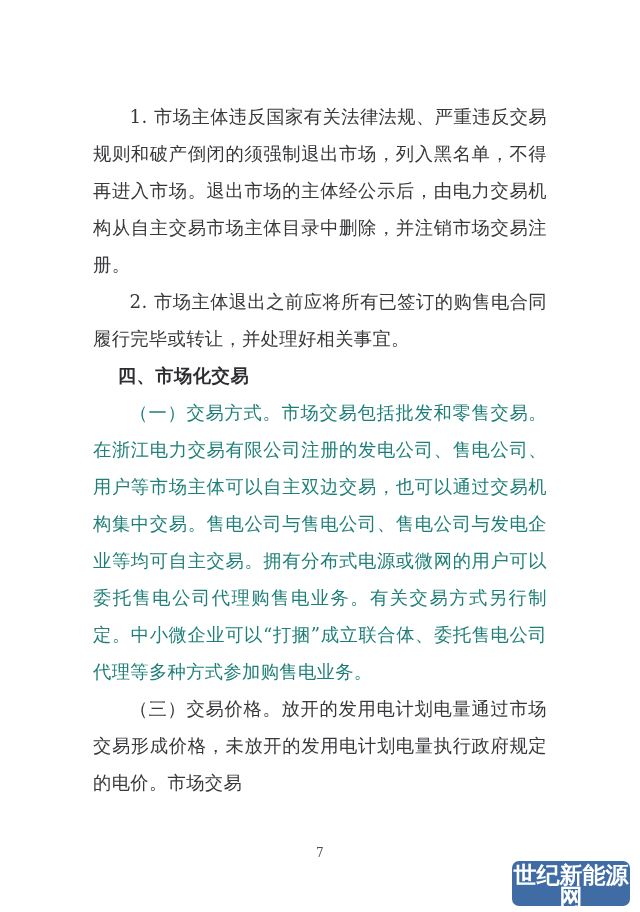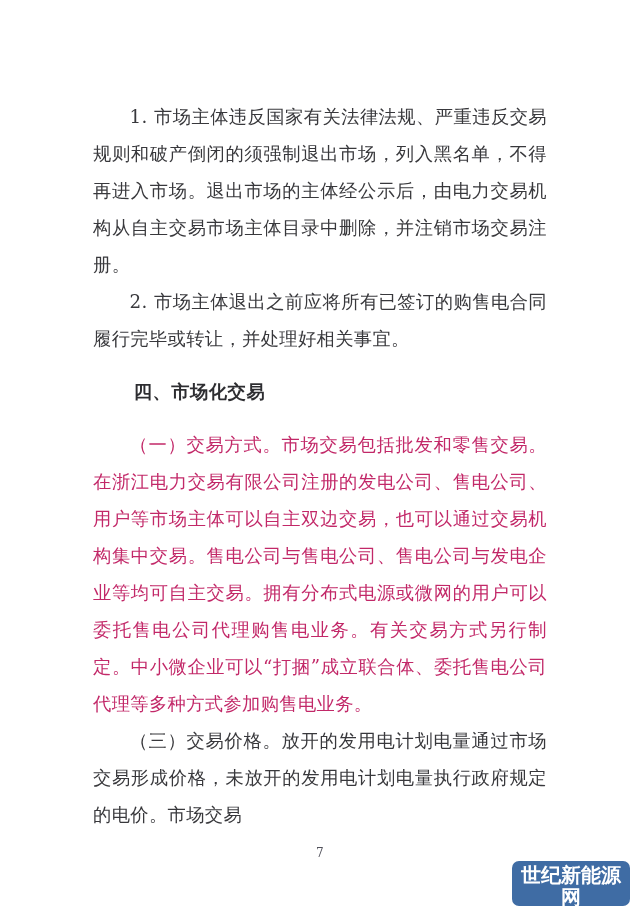--- a/index.html
+++ b/index.html
@@ -42,21 +42,21 @@
     letter-spacing: 0.35px;
     text-indent: 2em;
     -webkit-font-smoothing: antialiased;
   }
 
   .para + .para {
     margin-top: 0;
   }
 
   .heading {
-    margin: 16px;
+    margin: 0;
     font-family: "DejaVu Sans", "Liberation Sans", sans-serif;
     font-size: 18.3px;
     line-height: 37px;
     font-weight: 700;
     color: #1e1e22;
     text-indent: 1.35em;
     letter-spacing: 0.5px;
   }
 
   
@@ -88,21 +88,21 @@
     border-radius: 7px;
     box-sizing: border-box;
     padding: 3px 0 0 0;
     overflow: hidden;
   }
   .watermark-cn {
     display: block;
     text-align: center;
     font-family: "DejaVu Sans", "Liberation Sans", sans-serif;
     font-weight: 700;
-    font-size: 20px;
+    font-size: 23px;
     line-height: 22px;
     color: #ffffff;
     letter-spacing: 0px;
   }
   .watermark-url {
     display: block;
     text-align: center;
     font-family: "DejaVu Sans", "Liberation Sans", sans-serif;
     font-size: 11.5px;
     line-height: 16px;
@@ -121,21 +121,21 @@
 </style>
 </head>
 <body>
 
 <div id="page" style="background: rgb(255, 255, 255);">
 
   <div class="doc-body">
     <p class="para" style="color: rgb(42, 42, 46);">1. 市场主体违反国家有关法律法规、严重违反交易规则和破产倒闭的须强制退出市场，列入黑名单，不得再进入市场。退出市场的主体经公示后，由电力交易机构从自主交易市场主体目录中删除，并注销市场交易注册。</p>
     <p class="para" style="color: rgb(42, 42, 46);">2. 市场主体退出之前应将所有已签订的购售电合同履行完毕或转让，并处理好相关事宜。</p>
     <p class="heading">四、市场化交易</p>
-    <p class="para" style="color: #be185d;">（一）交易方式。市场交易包括批发和零售交易。在浙江电力交易有限公司注册的发电公司、售电公司、用户等市场主体可以自主双边交易，也可以通过交易机构集中交易。售电公司与售电公司、售电公司与发电企业等均可自主交易。拥有分布式电源或微网的用户可以委托售电公司代理购售电业务。有关交易方式另行制定。中小微企业可以“打捆”成立联合体、委托售电公司代理等多种方式参加购售电业务。</p>
+    <p class="para" style="color: #0f766e;">（一）交易方式。市场交易包括批发和零售交易。在浙江电力交易有限公司注册的发电公司、售电公司、用户等市场主体可以自主双边交易，也可以通过交易机构集中交易。售电公司与售电公司、售电公司与发电企业等均可自主交易。拥有分布式电源或微网的用户可以委托售电公司代理购售电业务。有关交易方式另行制定。中小微企业可以“打捆”成立联合体、委托售电公司代理等多种方式参加购售电业务。</p>
     <p class="para" style="color: rgb(42, 42, 46);">（三）交易价格。放开的发用电计划电量通过市场交易形成价格，未放开的发用电计划电量执行政府规定的电价。市场交易</p>
   </div>
 
   <div class="page-number">7</div>
 
   <div class="watermark" style="background: rgb(63, 108, 164);">
     <span class="watermark-cn">世纪新能源网</span>
     <span class="watermark-url"><span class="w-dim">www.</span><span class="w-strong">NE21</span><span class="w-dim">.com</span></span>
   </div>
 

